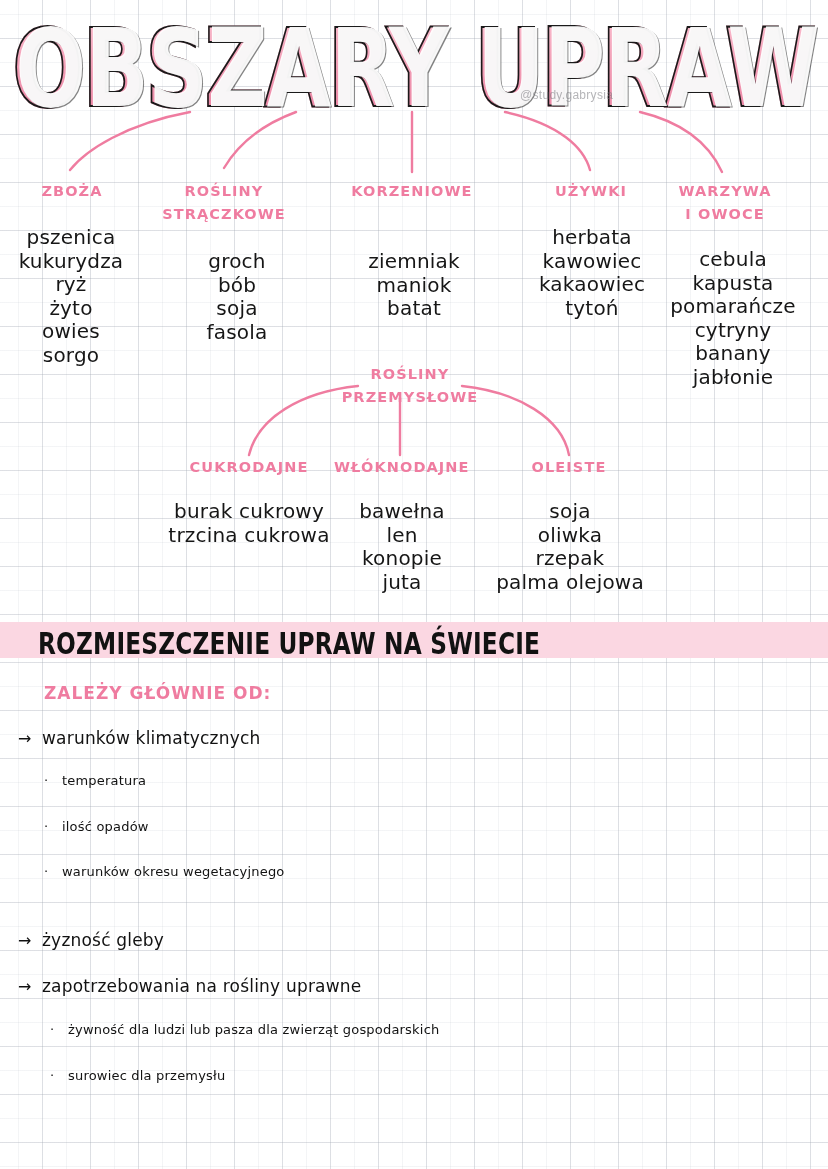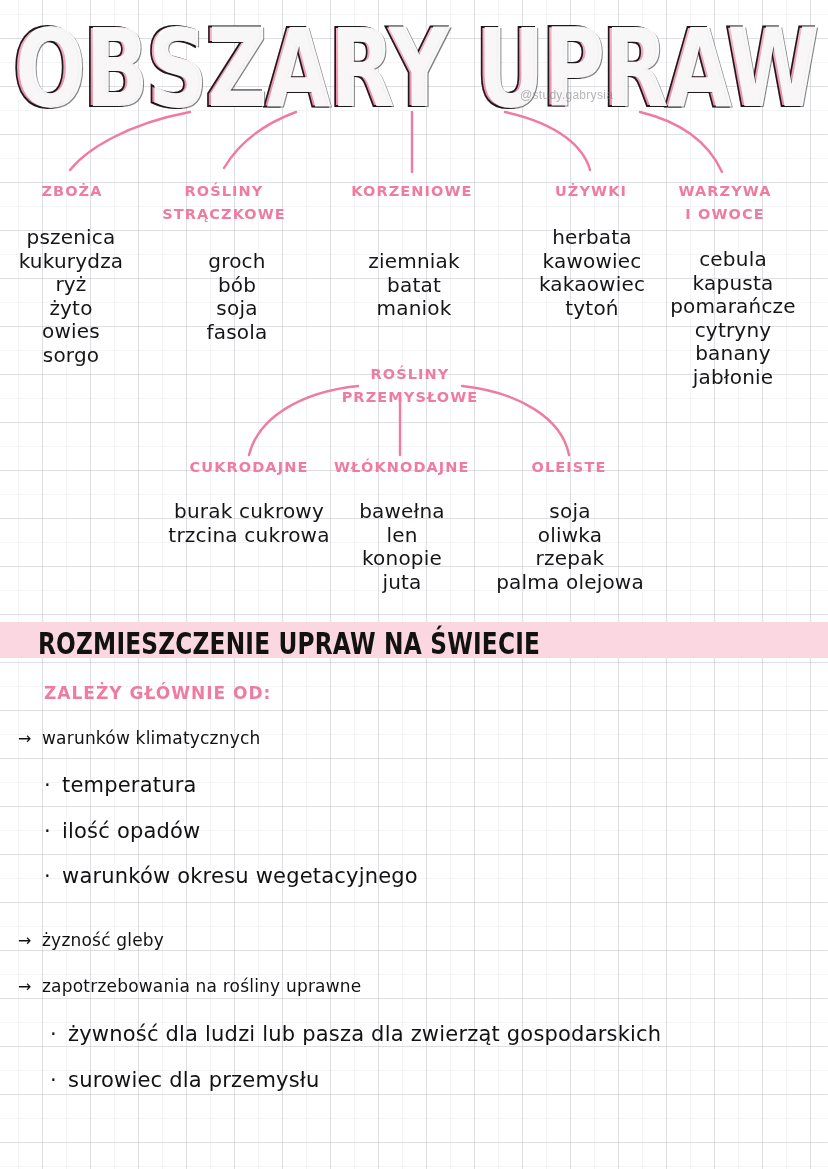--- a/index.html
+++ b/index.html
@@ -100,21 +100,21 @@
     font-family:"DejaVu Sans", sans-serif;
     font-size:17px;
     color:#121212;
     white-space:nowrap;
     letter-spacing:.2px;
   }
   .arrow-row .ar{display:inline-block;width:24px;color:#111;font-size:16px;}
   .dot-row{
     position:absolute;left:44px;
     font-family:"DejaVu Sans", sans-serif;
-    font-size:21px;
+    font-size:13px;
     color:#121212;
     white-space:nowrap;
     letter-spacing:.2px;
   }
   .dot-row .dt{display:inline-block;width:18px;color:#111;}
 </style>
 </head>
 <body>
 
 <div id="page">
@@ -159,22 +159,22 @@
     <div>bób</div>
     <div>soja</div>
     <div>fasola</div>
   </div>
 
   <div class="cat-head" style="left:310px;top:180px;width:204px;">
     <div>KORZENIOWE</div>
   </div>
   <div class="items" style="left:326px;top:250px;width:176px;">
     <div>ziemniak</div>
+    <div>maniok</div>
     <div>batat</div>
-    <div>maniok</div>
   </div>
 
   <div class="cat-head" style="left:528px;top:180px;width:126px;">
     <div>UŻYWKI</div>
   </div>
   <div class="items" style="left:518px;top:226px;width:148px;">
     <div>herbata</div>
     <div>kawowiec</div>
     <div>kakaowiec</div>
     <div>tytoń</div>

